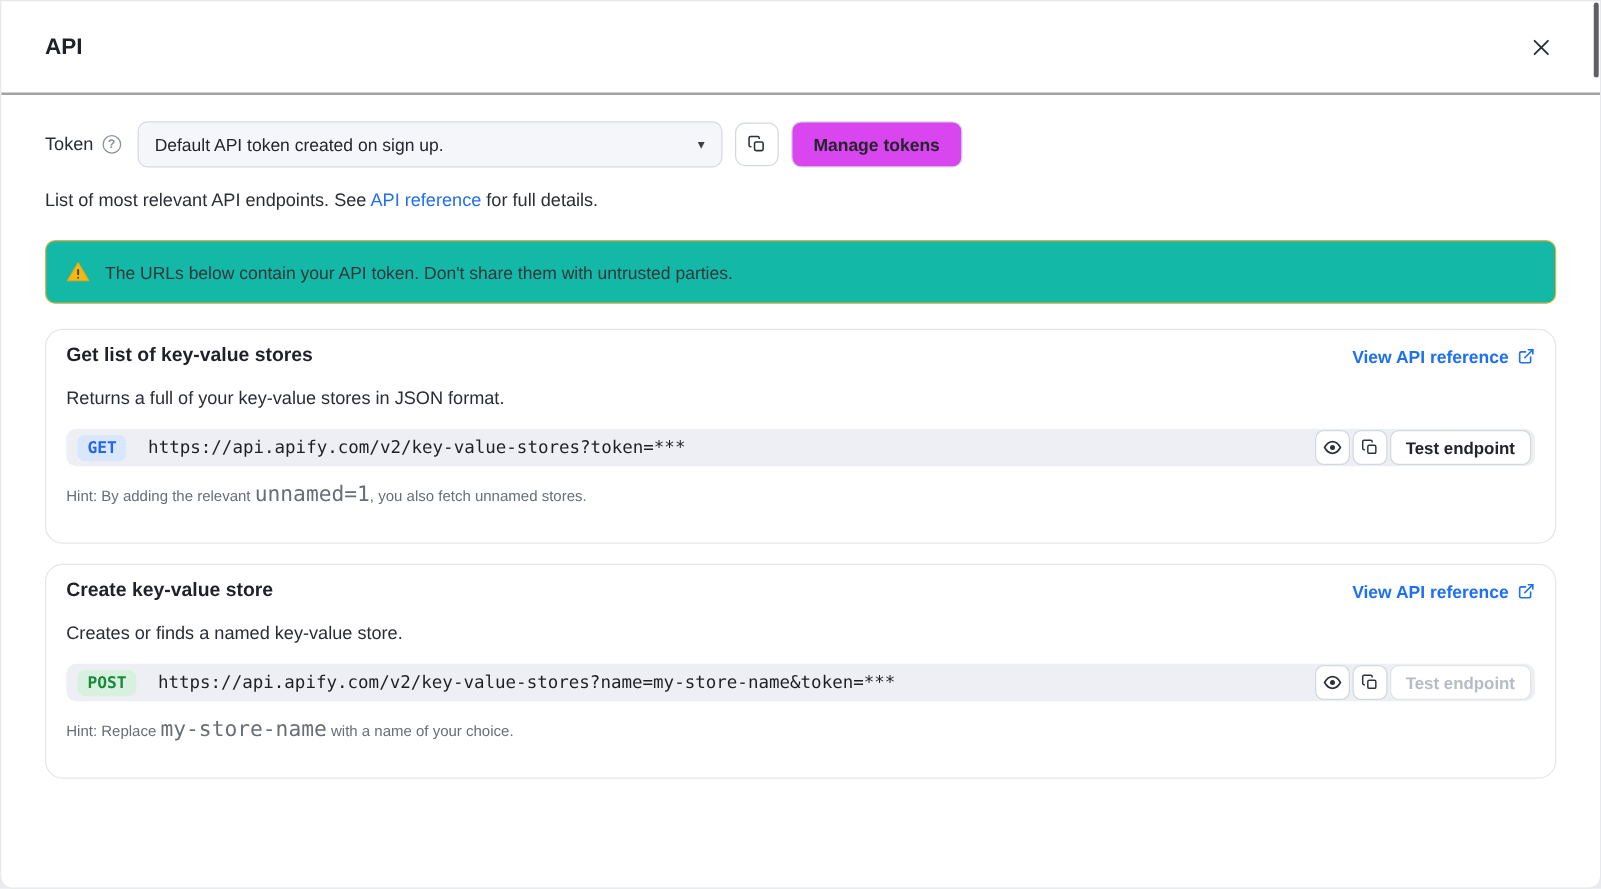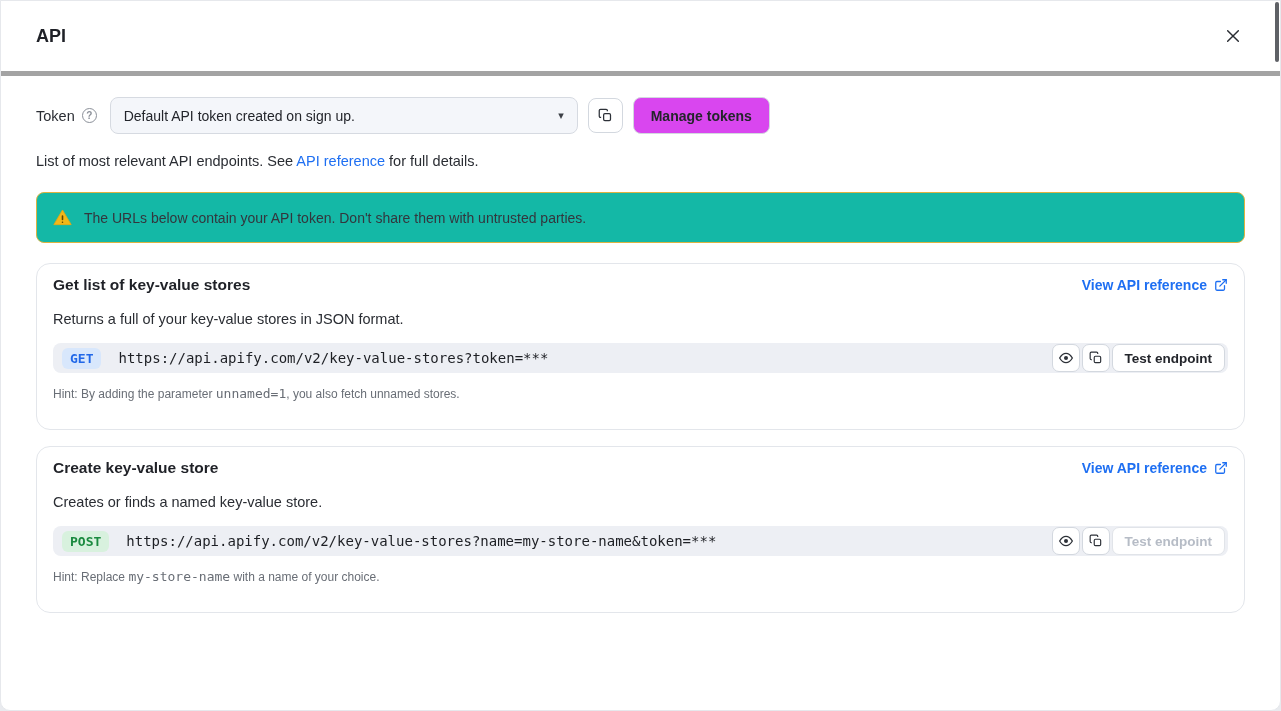--- a/index.html
+++ b/index.html
@@ -27,21 +27,21 @@
   .scroll-thumb{
     position:absolute; top:1px; right:1px;
     width:4px; height:60px;
     background:#5f6166; border-radius:2px;
     z-index:5;
   }
   .modal-header{
     height:75px;
     display:flex; align-items:center; justify-content:space-between;
     padding:0 33px 0 35px;
-    border-bottom:5px solid #a3a3a3;
+    border-bottom:2px solid #a3a3a3;
   }
   .modal-title{font-size:18px; font-weight:700; color:#1f2127;}
   .close-btn{
     width:28px;height:28px; display:flex;align-items:center;justify-content:center;
     cursor:pointer; color:#2a2d33;
   }
   .content{padding:0 35px;}
   .token-row{display:flex; align-items:center; margin-top:21px;}
   .token-label{font-size:14.5px; color:#2a2d33;}
   .help-icon{
@@ -127,21 +127,21 @@
   }
   .test-btn{
     height:28px; padding:0 12px;
     background:#fff; border:1px solid var(--btn-border); border-radius:7px;
     font-size:13.5px; font-weight:600; color:#23252b;
     display:flex; align-items:center; cursor:pointer;
     font-family:"Liberation Sans", sans-serif;
   }
   .test-btn.disabled{color:#b6bcc6; border-color:#e1e4e9; cursor:default;}
   .hint{margin-top:13px; font-size:12px; color:var(--muted);}
-  .hint .mono{font-family:"DejaVu Sans Mono", monospace; font-size:13px;}
+  .hint .mono{font-family:"DejaVu Sans Mono", monospace; font-size:17px;}
   svg{display:block;}
 </style>
 </head>
 <body>
 
 <div class="modal">
   <div class="scroll-thumb"></div>
 
   <div class="modal-header">
     <div class="modal-title">API</div>
@@ -218,21 +218,21 @@
             <span>
               <svg width="14" height="14" viewBox="0 0 24 24" fill="none" stroke="#2d3138" stroke-width="2">
                   <rect x="9" y="9" width="11" height="11" rx="2"></rect>
                   <path d="M5 15H4a2 2 0 0 1-2-2V4a2 2 0 0 1 2-2h9a2 2 0 0 1 2 2v1"></path>
                 </svg>
             </span>
           </div>
           <button class="test-btn">Test endpoint</button>
         </div>
       </div>
-      <div class="hint"><span>Hint: By adding the parameter </span><span class="mono">unnamed=1</span><span>, you also fetch unnamed stores.</span></div>
+      <div class="hint"><span>Hint: By adding the relevant </span><span class="mono">unnamed=1</span><span>, you also fetch unnamed stores.</span></div>
     </div>
 
     <div class="card">
       <div class="card-head">
         <div class="card-title">Create key-value store</div>
         <div class="ref-link">
           <span>View API reference</span>
           <span>
             <svg width="14" height="14" viewBox="0 0 24 24" fill="none" stroke="currentColor" stroke-width="2.2" stroke-linecap="round" stroke-linejoin="round">
                 <path d="M18 13v6a2 2 0 0 1-2 2H5a2 2 0 0 1-2-2V8a2 2 0 0 1 2-2h6"></path>

